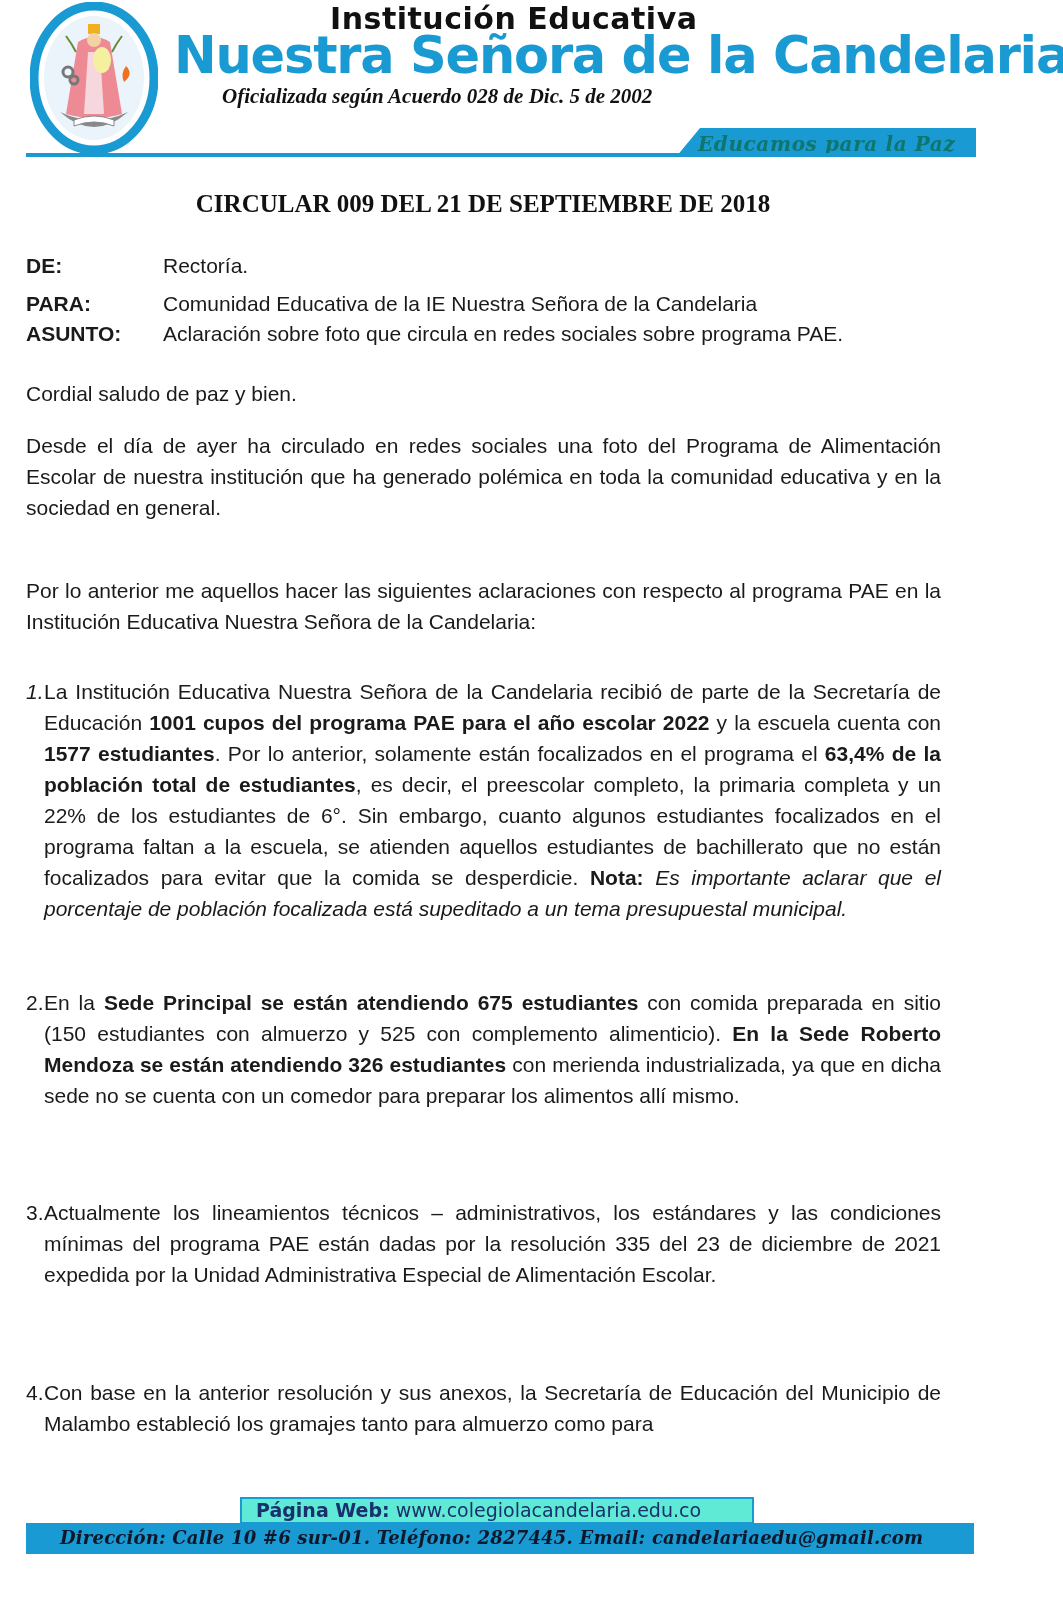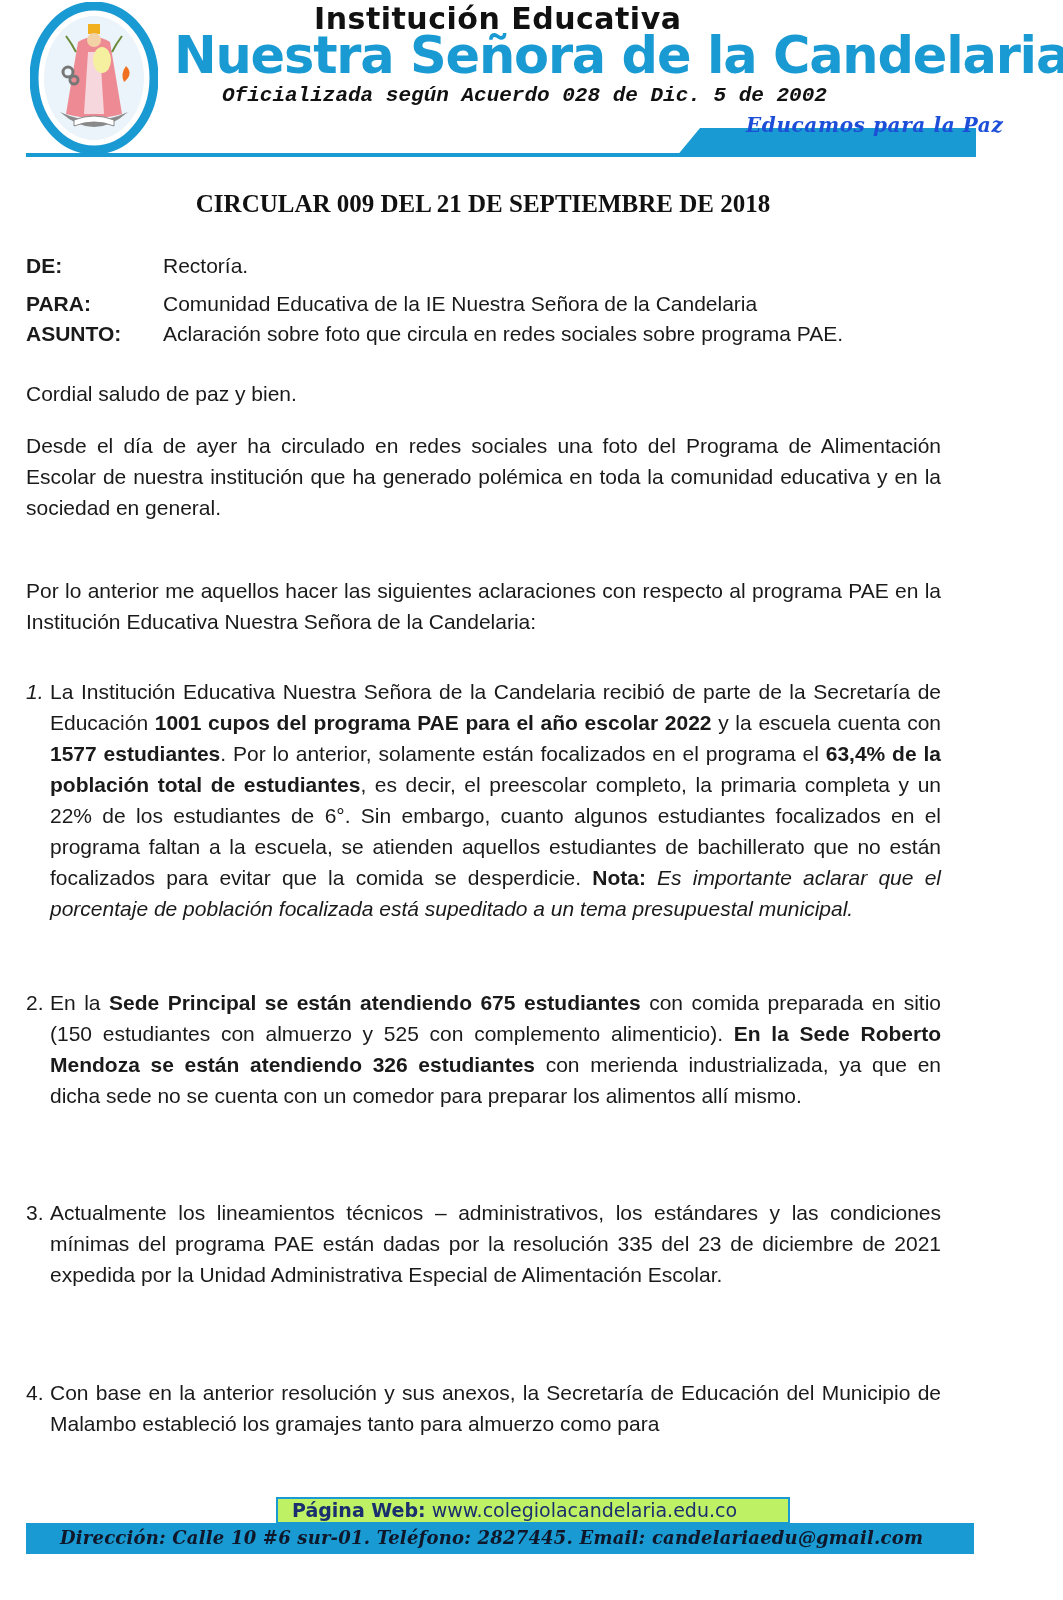--- a/index.html
+++ b/index.html
@@ -1,56 +1,56 @@
 <!DOCTYPE html>
 <html><head>
   <meta charset="utf-8">
   <style>
     html, body { margin: 0; padding: 0; background: #ffffff; }
     body { width: 1063px; height: 1600px; position: relative; overflow: hidden; color: #1a1a1a; font-family: "Liberation Sans", sans-serif; }
 
     
     .header { position: absolute; left: 0; top: 0; width: 1063px; height: 162px; }
     .logo { position: absolute; left: 30px; top: 2px; width: 128px; height: 152px; }
-    .inst-line1 { position: absolute; left: 314px; top: 1px; font-family: "DejaVu Sans", sans-serif; font-weight: bold; font-size: 30px; color: #111; letter-spacing: 0.5px; }
+    .inst-line1 { position: absolute; left: 330px; top: 1px; font-family: "DejaVu Sans", sans-serif; font-weight: bold; font-size: 30px; color: #111; letter-spacing: 0.5px; }
     .inst-line2 { position: absolute; left: 174px; top: 26px; font-family: "DejaVu Sans", sans-serif; font-weight: bold; font-size: 51px; color: #1a9ad2; letter-spacing: -1.2px; white-space: nowrap; }
     .legal { position: absolute; font-family: "Liberation Serif", serif; font-style: italic; font-weight: bold; font-size: 21px; color: #111; white-space: nowrap; }
-    .legal.l1 { left: 222px; top: 84px; font-family: Liberation Mono, monospace; }
+    .legal.l1 { left: 222px; top: 84px; }
     .legal.l2 { left: 224px; top: 108px; }
     .legal.l3 { left: 260px; top: 130px; }
     .header-rule { position: absolute; left: 26px; top: 153px; width: 950px; height: 4px; background: #1a9ad2; }
     .slogan-band { position: absolute; left: 676px; top: 128px; width: 300px; height: 29px; background: #1a9ad2; clip-path: polygon(8% 0, 100% 0, 100% 100%, 0 100%); }
-    .slogan { position: absolute; left: 698px; top: 113px; font-family: "DejaVu Serif", serif; font-style: italic; font-weight: bold; font-size: 20px; color: #1d4ed8; letter-spacing: 0.6px; white-space: nowrap; margin-left: 48px; }
+    .slogan { position: absolute; left: 698px; top: 132px; font-family: "DejaVu Serif", serif; font-style: italic; font-weight: bold; font-size: 20px; color: #0f766e; letter-spacing: 0.6px; white-space: nowrap; }
 
     
     .doc-title { position: absolute; left: 0; width: 966px; top: 190px; text-align: center; font-family: "Liberation Serif", serif; font-weight: bold; font-size: 25px; color: #111; }
     .meta-row { position: absolute; left: 26px; font-size: 21px; line-height: 28px; color: #1a1a1a; }
     .meta-row .k { display: inline-block; width: 137px; font-weight: bold; }
     .meta-row.r1 { top: 252px; }
     .meta-row.r2 { top: 290px; }
     .meta-row.r3 { top: 320px; }
 
     .para { position: absolute; left: 26px; width: 915px; font-size: 21px; line-height: 31px; text-align: justify; color: #1a1a1a; }
     .p-greet { top: 378px; }
     .p1 { top: 430px; }
     .p2 { top: 575px; }
 
     .item { position: absolute; left: 26px; width: 915px; font-size: 21px; line-height: 31px; color: #1a1a1a; }
     .item .num { position: absolute; left: 0; top: 0; width: 35px; }
     .item .num.it { font-style: italic; }
-    .item .txt { margin-left: 24px; text-align: justify; }
+    .item .txt { margin-left: 18px; text-align: justify; }
     .item b { font-weight: bold; }
     .item i { font-style: italic; }
     .i1 { top: 676px; }
     .i2 { top: 987px; }
     .i3 { top: 1197px; }
     .i4 { top: 1377px; }
 
     
-    .web-box { position: absolute; left: 240px; top: 1497px; width: 514px; height: 27px; border: 2px solid #1a9ad2; background: #bef264; box-sizing: border-box; font-family: "DejaVu Sans", sans-serif; font-size: 19px; line-height: 23px; color: #1a2f6e; white-space: nowrap; padding-left: 14px; margin-left: 36px; }
+    .web-box { position: absolute; left: 240px; top: 1497px; width: 514px; height: 27px; border: 2px solid #1a9ad2; background: #5eead4; box-sizing: border-box; font-family: "DejaVu Sans", sans-serif; font-size: 19px; line-height: 23px; color: #1a2f6e; white-space: nowrap; padding-left: 14px; }
     .web-box .lbl { font-weight: bold; }
     .addr-band { position: absolute; left: 26px; top: 1523px; width: 948px; height: 31px; background: #1a9ad2; }
     .addr { position: absolute; left: 60px; top: 1525px; font-family: "DejaVu Serif", serif; font-style: italic; font-weight: bold; font-size: 18px; line-height: 26px; color: #0f172a; white-space: nowrap; letter-spacing: 0.2px; }
   </style>
 </head>
 <body>
 
 <div class="header">
   <svg class="logo" viewBox="0 0 128 152">
     <ellipse cx="64" cy="76" rx="60" ry="72" fill="#ffffff" stroke="#1a9ad2" stroke-width="9"></ellipse>

